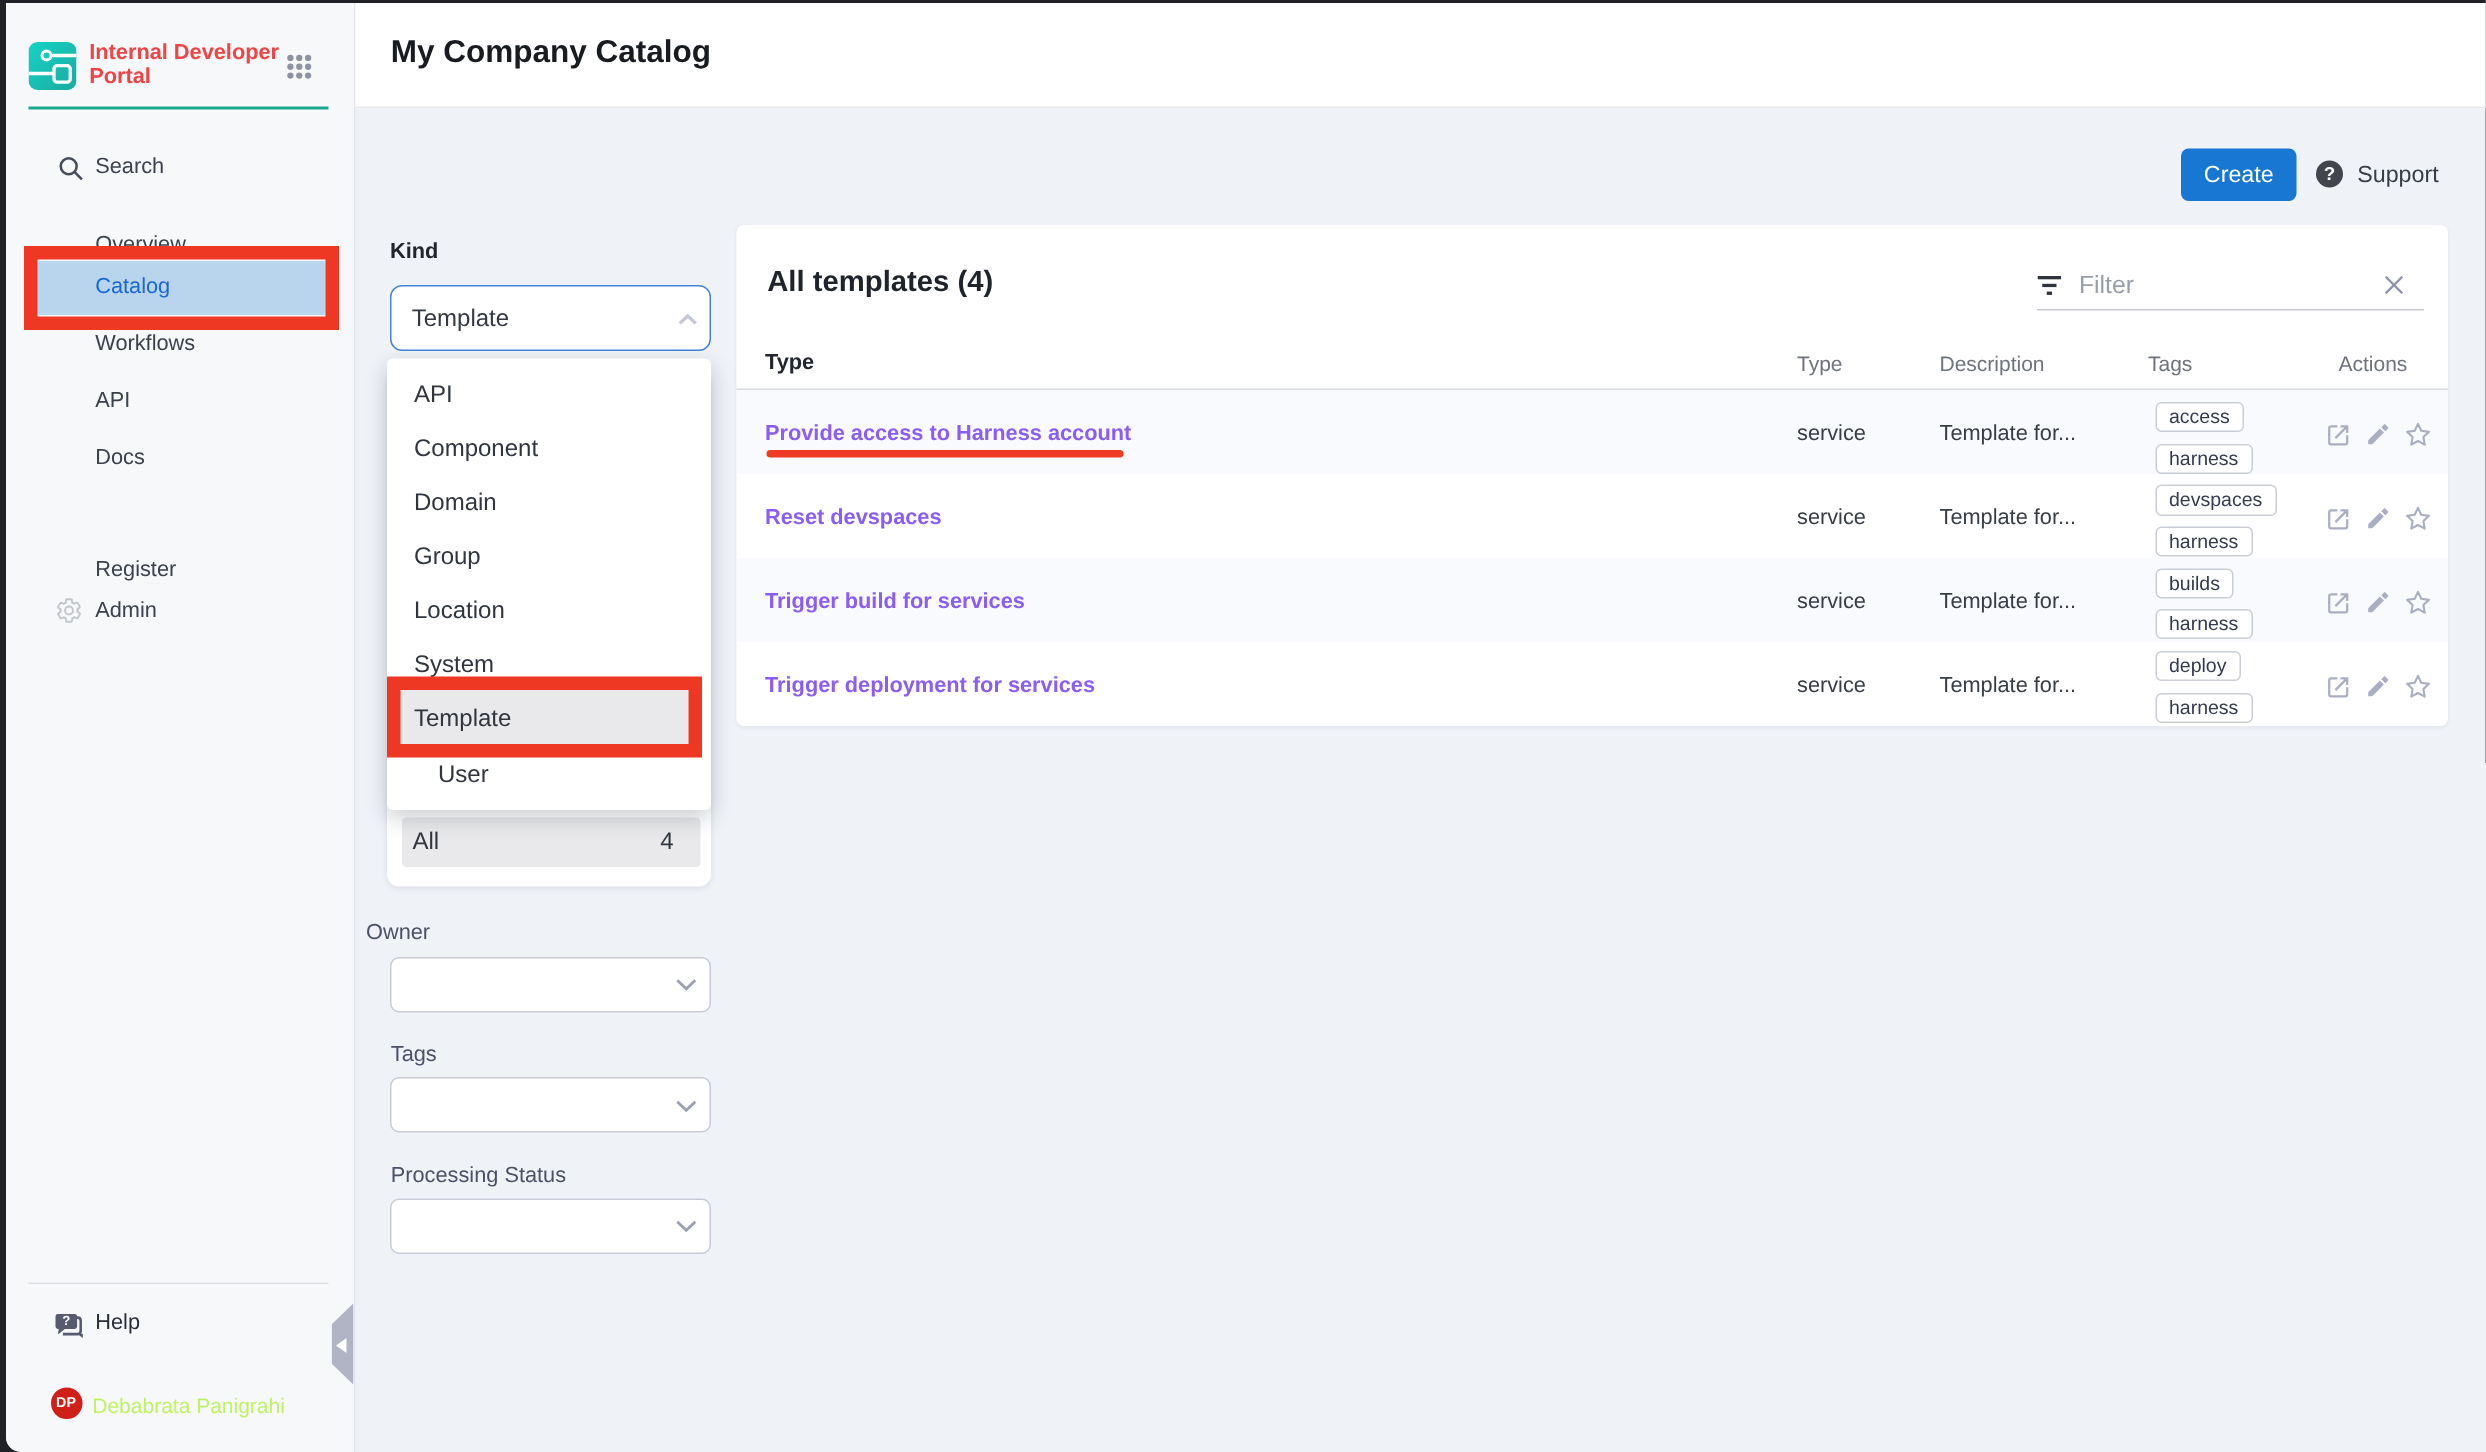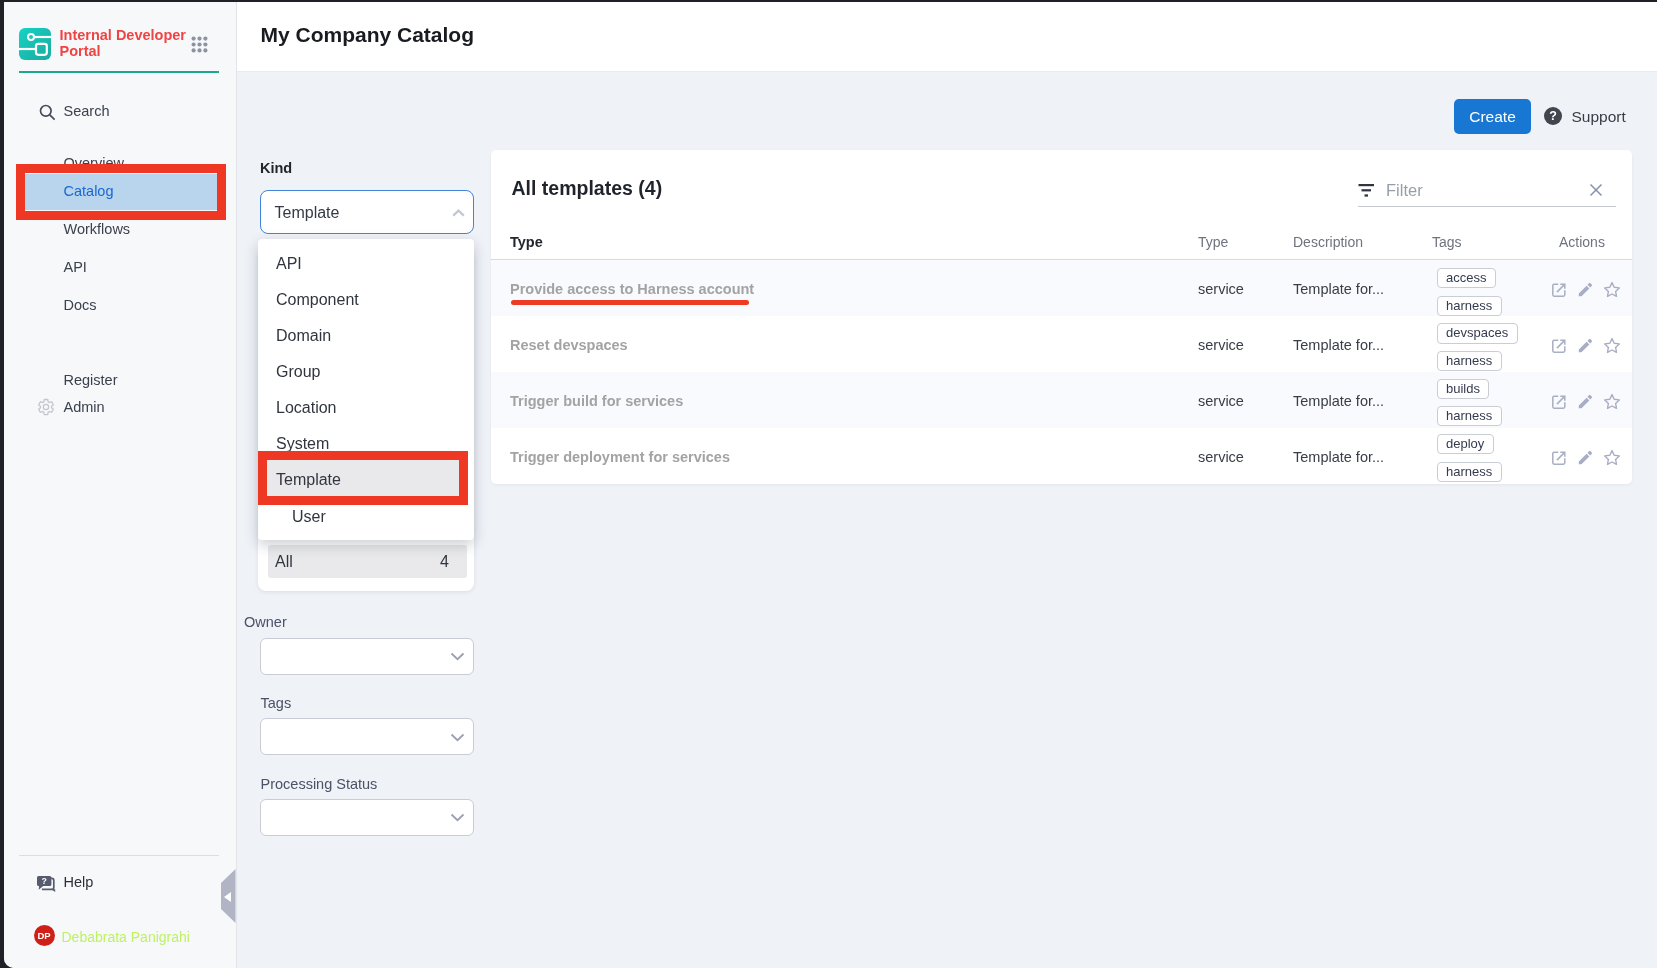--- a/index.html
+++ b/index.html
@@ -1,21 +1,21 @@
 <!DOCTYPE html>
 <html><head>
 <meta charset="utf-8">
 <style>
   * { margin:0; padding:0; box-sizing:border-box; }
   html,body { width:1657px; height:968px; background:#1f2126; font-family:"Liberation Sans", sans-serif; overflow:hidden; }
   #canvas { position:absolute; left:0; top:0; width:1657px; height:968px; }
   .abs { position:absolute; }
   .sbitem { font-size:14.5px; line-height:15px; color:#3b414d; }
   .thead { font-size:14px; line-height:15px; color:#6e737d; }
-  .tlink { font-size:14.5px; line-height:15px; font-weight:bold; color:#a3a3a3; }
+  .tlink { font-size:14.5px; line-height:15px; font-weight:bold; color:#8b5cf6; }
   .tcell { font-size:14.5px; line-height:15px; color:#383d46; }
   .chip { height:20.5px; border:1px solid #c9ced5; border-radius:4px; background:#fff;
           font-size:13px; line-height:18.5px; color:#343b4e; padding:0 8.5px; }
   .actrow { display:flex; gap:10px; align-items:center; }
   .flabel { font-size:14.5px; line-height:15px; color:#4b5166; }
   .fselect { width:214px; height:37px; background:#fff; border:1px solid #c9ccd6; border-radius:6px; }
   .ditem { font-size:16px; line-height:17px; color:#30353f; }
 </style>
 </head>
 <body>

